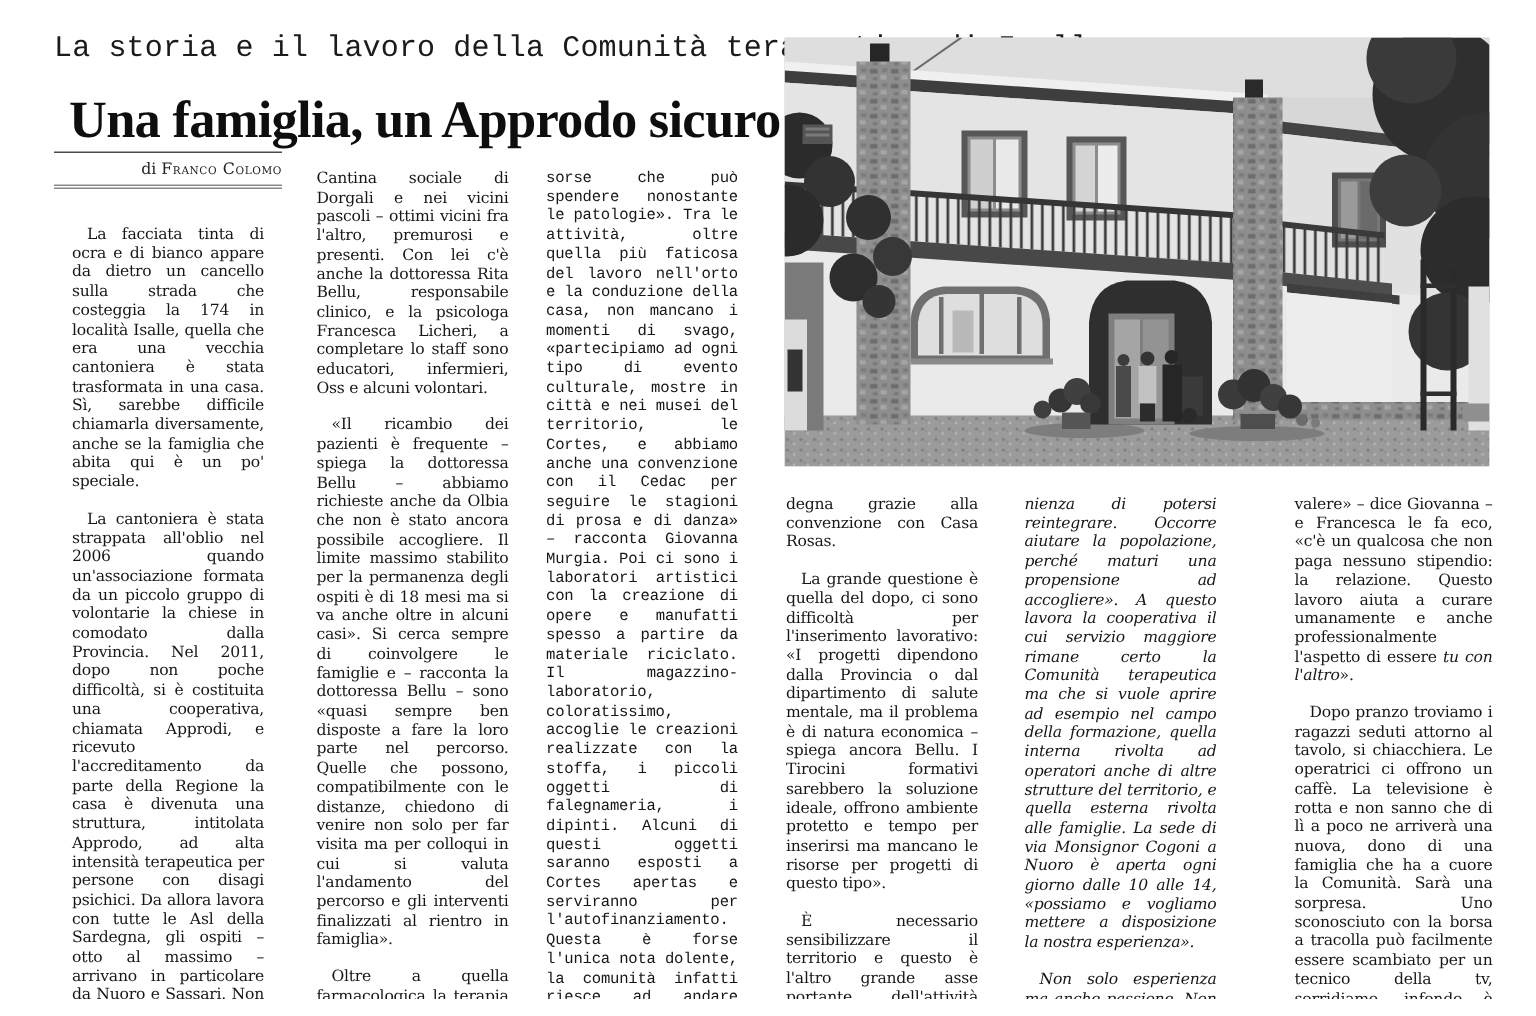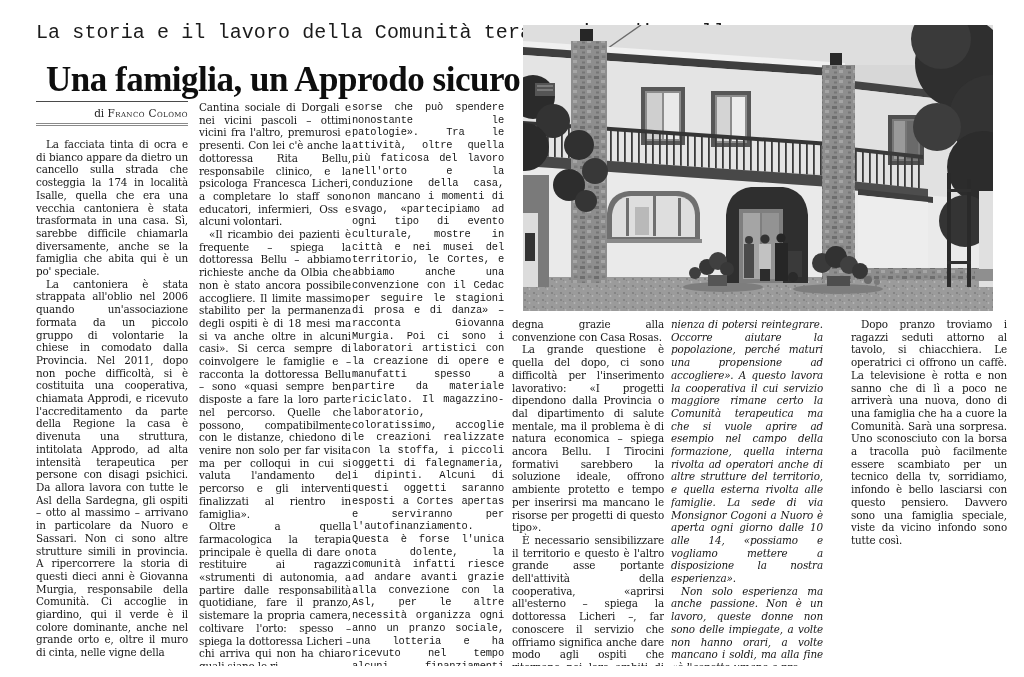--- a/index.html
+++ b/index.html
@@ -17,21 +17,21 @@
   .byline{position:absolute;left:36px;top:101px;width:152px;
           text-align:right;font-size:10.5px;color:#222;
           padding:5px 0 4px 0;border-top:1px solid #4a4a4a;
           border-bottom:3px double #8a8a8a;}
   .byline .name{font-variant:small-caps;letter-spacing:0.4px;}
 
   .col{position:absolute;width:152px;overflow:hidden;
        font-size:10.4px;line-height:12.7px;text-align:justify;
        letter-spacing:-0.15px;color:#161616;
        -webkit-hyphens:auto;hyphens:auto;}
-  .col p{margin:0;}
+  .col p{margin:12px;}
   .col p.indent{text-indent:10px;}
   .it{font-style:italic;}
 
   #col1{left:36px;top:138px;height:528px;}
   #col2{left:199px;top:101px;height:565px;}
   #col3{left:352px;top:101px;height:565px;font-family:Liberation Mono, monospace;}
   #col4{left:512px;top:318px;height:348px;}
   #col5{left:671px;top:318px;height:348px;font-style:italic;}
   #col6{left:851px;top:318px;width:156px;height:348px;}
 
@@ -238,16 +238,17 @@
   <div class="col" id="col4">
       <p><span>degna grazie alla convenzione con Casa Rosas.</span></p>
       <p class="indent"><span>La grande questione è quella del dopo, ci sono difficoltà per l'inserimento lavorativo: «I progetti dipendono dalla Provincia o dal dipartimento di salute mentale, ma il problema è di natura economica – spiega ancora Bellu. I Tirocini formativi sarebbero la soluzione ideale, offrono ambiente protetto e tempo per inserirsi ma mancano le risorse per progetti di questo tipo».</span></p>
       <p class="indent"><span>È necessario sensibilizzare il territorio e questo è l'altro grande asse portante dell'attività della cooperativa, «aprirsi all'esterno – spiega la dottoressa Licheri –, far conoscere il servizio che offriamo significa anche dare modo agli ospiti che ritornano nei loro ambiti di prove-</span></p>
     </div>
   <div class="col" id="col5">
       <p><span>nienza di potersi reintegrare. Occorre aiutare la popolazione, perché maturi una propensione ad accogliere». A questo lavora la cooperativa il cui servizio maggiore rimane certo la Comunità terapeutica ma che si vuole aprire ad esempio nel campo della formazione, quella interna rivolta ad operatori anche di altre strutture del territorio, e quella esterna rivolta alle famiglie. La sede di via Monsignor Cogoni a Nuoro è aperta ogni giorno dalle 10 alle 14, «possiamo e vogliamo mettere a disposizione la nostra esperienza».</span></p>
       <p class="indent"><span>Non solo esperienza ma anche passione. Non è un lavoro, queste donne non sono delle impiegate, a volte non hanno orari, a volte mancano i soldi, ma alla fine «è l'aspetto umano a pre-</span></p>
     </div>
   <div class="col" id="col6">
+      <p><span>valere» – dice Giovanna – e Francesca le fa eco, «c'è un qualcosa che non paga nessuno stipendio: la relazione. Questo lavoro aiuta a curare umanamente e anche professionalmente l'aspetto di essere </span><span class="it">tu con l'altro</span><span>».</span></p>
       <p class="indent"><span>Dopo pranzo troviamo i ragazzi seduti attorno al tavolo, si chiacchiera. Le operatrici ci offrono un caffè. La televisione è rotta e non sanno che di lì a poco ne arriverà una nuova, dono di una famiglia che ha a cuore la Comunità. Sarà una sorpresa. Uno sconosciuto con la borsa a tracolla può facilmente essere scambiato per un tecnico della tv, sorridiamo, infondo è bello lasciarsi con questo pensiero. Davvero sono una famiglia speciale, viste da vicino infondo sono tutte così.</span></p>
     </div>
 
 </div>
 
 </body></html>

